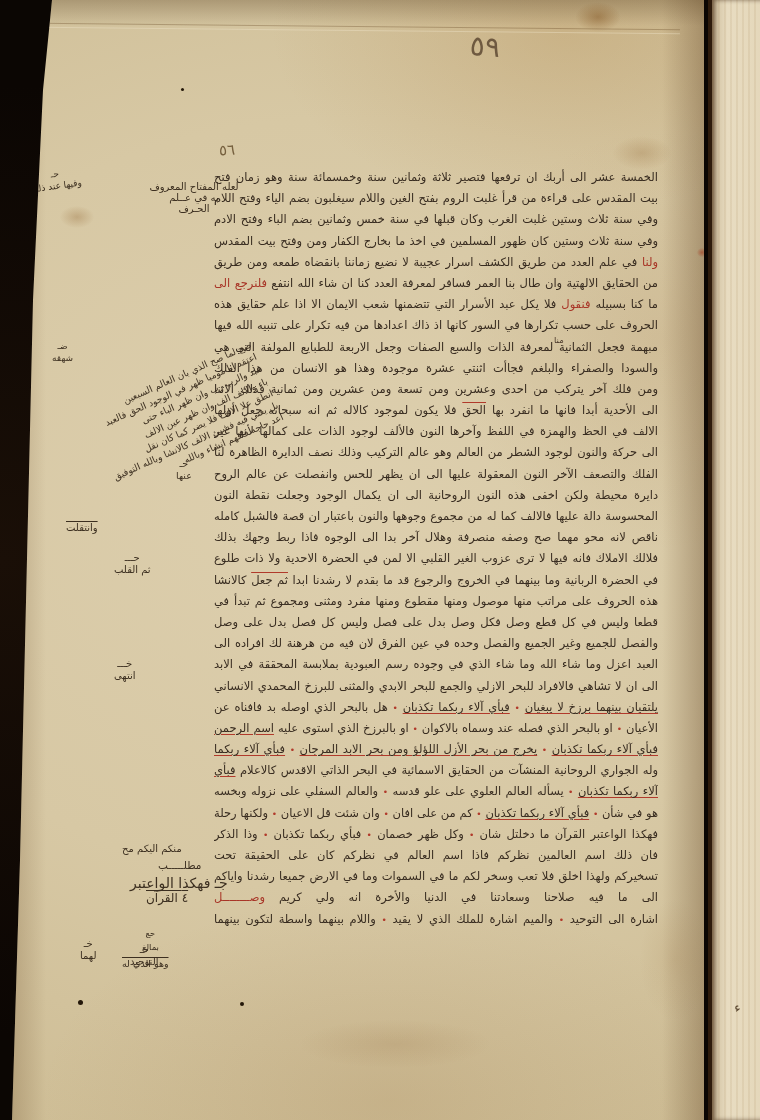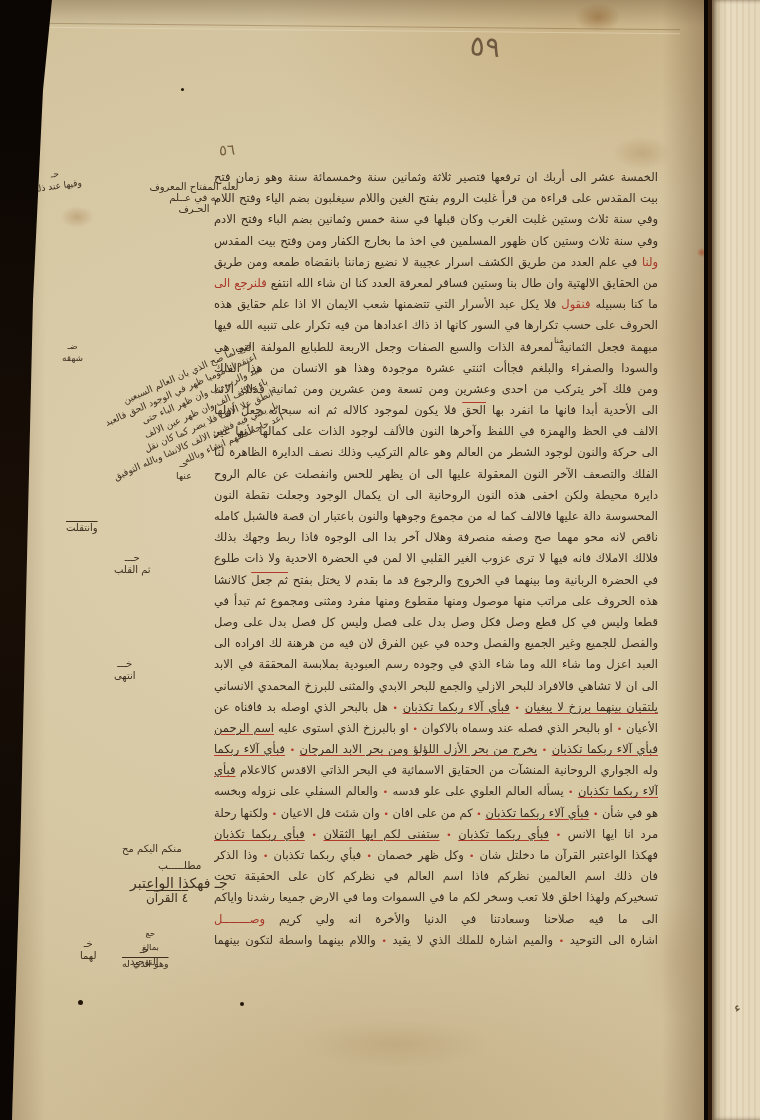--- a/index.html
+++ b/index.html
@@ -52,21 +52,21 @@
   .red{color:#a83527;}
   .ul{text-decoration:underline;text-decoration-color:#b13a2b;text-underline-offset:2px;text-decoration-thickness:1px;}
   .ov{text-decoration:overline;text-decoration-color:#b13a2b;text-decoration-thickness:1px;}
   .dot{color:#b13a2b;font-size:9px;}
   
   .mnote{position:absolute;direction:rtl;color:#3c2f20;white-space:pre-line;text-align:center;line-height:12px;font-size:9.5px;}
   .mn-fihha{left:30px;top:168px;transform:rotate(-8deg);font-size:9px;}
   .mn-lalla{left:144px;top:181px;width:100px;font-size:10px;line-height:11px;}
   .mn-gloss{left:14px;top:338px;width:234px;transform:rotate(-24deg);transform-origin:100% 0;
     text-align:right;font-size:9.3px;line-height:13.2px;}
-  .mn-dabba{left:52px;top:340px;font-size:9px;margin-left:10px;}
+  .mn-dabba{left:52px;top:340px;font-size:9px;}
   .mn-anha{left:176px;top:458px;}
   .mn-intaqalat{left:66px;top:486px;font-size:10px;text-decoration:overline;text-decoration-color:#3c2f20;margin-top:36px;}
   .mn-qalb{left:114px;top:552px;font-size:10px;}
   .mn-intaha{left:114px;top:658px;font-size:10px;}
   .mn-minkum{left:122px;top:843px;font-size:10px;}
   .mn-matlab{left:158px;top:859px;font-size:10.5px;}
   .mn-fahakaza{left:130px;top:877px;font-size:14px;}
   .mn-quran{left:146px;top:892px;font-size:12px;text-decoration:overline;text-decoration-color:#3c2f20;}
   .mn-huwa{left:122px;top:958px;font-size:9.5px;text-decoration:overline;text-decoration-color:#3c2f20;}
   .mn-bimalagh{left:142px;top:926px;font-size:8.5px;line-height:14px;}
@@ -97,47 +97,46 @@
 
     <div class="folio">٥٩</div>
     <div class="quire">٥٦</div>
 
     <div class="body">
         <div class="line"><span>الخمسة عشر الى أربك ان ترفعها فتصير ثلاثة وثمانين سنة وخمسمائة سنة وهو زمان فتح</span></div>
         <div class="line"><span>بيت المقدس على قراءة من قرأ غلبت الروم بفتح الغين واللام سيغلبون بضم الياء وفتح اللام</span></div>
         <div class="line"><span>وفي سنة ثلاث وستين غلبت الغرب وكان قبلها في سنة خمس وثمانين بضم الباء وفتح الادم</span></div>
         <div class="line"><span>وفي سنة ثلاث وستين كان ظهور المسلمين في اخذ ما بخارج الكفار ومن وفتح بيت المقدس</span></div>
         <div class="line"><span class="red">ولنا</span> <span>في علم العدد من طريق الكشف اسرار عجيبة لا نضيع زماننا بانقضاه طمعه ومن طريق ماله</span></div>
-        <div class="line"><span>من الحقايق الالهتية وان طال بنا وستين فسافر لمعرفة العدد كنا ان شاء الله انتفع</span> <span class="red">فلنرجع الى</span></div>
+        <div class="line"><span>من الحقايق الالهتية وان طال بنا العمر فسافر لمعرفة العدد كنا ان شاء الله انتفع</span> <span class="red">فلنرجع الى</span></div>
         <div class="line"><span>ما كنا بسبيله</span> <span class="red">فنقول</span> <span>فلا يكل عبد الأسرار التي تتضمنها شعب الايمان الا اذا علم حقايق هذه</span></div>
         <div class="line"><span>الحروف على حسب تكرارها في السور كانها اذ ذاك اعدادها من فيه تكرار على تنبيه الله فيها على حقيقة</span></div>
         <div class="line"><span>مبهمة فجعل الثمانية لمعرفة الذات والسبع الصفات وجعل الاربعة للطبايع المولفة التي هي الدم</span></div>
         <div class="line"><span>والسودا والصفراء والبلغم فجاأت اثنتي عشرة موجودة وهذا هو الانسان من هذا الفلك</span></div>
         <div class="line"><span>ومن فلك آخر يتركب من احدى وعشرين ومن تسعة ومن عشرين ومن ثمانية فذلك الاثنا وبعجل</span></div>
         <div class="line"><span>الى الأحدية أبدا فانها ما انفرد بها</span> <span class="ov">الحق</span> <span>فلا يكون لموجود كالاله ثم انه سبحانه جعل أولها</span></div>
         <div class="line"><span>الالف في الحظ والهمزة في اللفظ وآخرها النون فالألف لوجود الذات على كمالها لأنها غير مفتقرة</span></div>
         <div class="line"><span>الى حركة والنون لوجود الشطر من العالم وهو عالم التركيب وذلك نصف الدايرة الظاهرة لنا من</span></div>
         <div class="line"><span>الفلك والتصعف الآخر النون المعقولة عليها الى ان يظهر للحس وانفصلت عن عالم الروح لكانت</span></div>
         <div class="line"><span>دايرة محيطة ولكن اخفى هذه النون الروحانية الى ان يكمال الوجود وجعلت نقطة النون</span></div>
         <div class="line"><span>المحسوسة دالة عليها فالالف كما له من مجموع وجوهها والنون باعتبار ان قصة فالشبل كامله والقمر</span></div>
         <div class="line"><span>ناقص لانه محو مهما صح وصفه منصرفة وهلال آخر بدا الى الوجوه فاذا ربط وجهك بذلك ظهرت</span></div>
         <div class="line"><span>فلالك الاملاك فانه فيها لا ترى عزوب الغير القلبي الا لمن في الحضرة الاحدية ولا ذات طلوع في القلب</span></div>
-        <div class="line"><span>في الحضرة الربانية وما بينهما في الخروج والرجوع قد ما بقدم لا يختل بفتح</span> <span class="ov">ثم جعل</span> <span>كالانشا</span></div>
+        <div class="line"><span>في الحضرة الربانية وما بينهما في الخروج والرجوع قد ما بقدم لا رشدنا ابدا</span> <span class="ov">ثم جعل</span> <span>كالانشا</span></div>
         <div class="line"><span>هذه الحروف على مراتب منها موصول ومنها مقطوع ومنها مفرد ومثنى ومجموع ثم تبدأ في كل وصل</span></div>
         <div class="line"><span>قطعا وليس في كل قطع وصل فكل وصل بدل على فصل وليس كل فصل بدل على وصل فالوصل</span></div>
         <div class="line"><span>والفصل للجميع وغير الجميع والفصل وحده في عين الفرق لان فيه من هرهنة لك افراده الى الفناء رسم</span></div>
         <div class="line"><span>العبد اعزل وما شاء الله وما شاء الذي في وجوده رسم العبودية بملابسة المحققة في الابد الملاؤم</span></div>
         <div class="line"><span>الى ان لا تشاهي فالافراد للبحر الازلي والجمع للبحر الابدي والمثنى للبرزخ المحمدي الانساني</span> </div>
         <div class="line"><span class="ul">يلتقيان بينهما برزخ لا يبغيان</span> <span class="dot">•</span> <span class="ul">فبأي آلاء ربكما تكذبان</span> <span class="dot">•</span> <span>هل بالبحر الذي اوصله بد فافناه عن</span></div>
         <div class="line"><span>الأعيان</span> <span class="dot">•</span> <span>او بالبحر الذي فصله عند وسماه بالاكوان</span> <span class="dot">•</span> <span>او بالبرزخ الذي استوى عليه</span> <span class="ul">اسم الرحمن</span></div>
         <div class="line"><span class="ul">فبأي آلاء ربكما تكذبان</span> <span class="dot">•</span> <span class="ul">يخرج من بحر الأزل اللؤلؤ ومن بحر الابد المرجان</span> <span class="dot">•</span> <span class="ul">فبأي آلاء ربكما تكذبان</span></div>
         <div class="line"><span>وله الجواري الروحانية المنشآت من الحقايق الاسمائية في البحر الذاتي الاقدس كالاعلام</span> <span class="ul">فبأي</span></div>
         <div class="line"><span class="ul">آلاء ربكما تكذبان</span> <span class="dot">•</span> <span>يسأله العالم العلوي على علو قدسه</span> <span class="dot">•</span> <span>والعالم السفلي على نزوله وبخسه كل يوم</span></div>
         <div class="line"><span>هو في شأن</span> <span class="dot">•</span> <span class="ul">فبأي آلاء ربكما تكذبان</span> <span class="dot">•</span> <span>كم من على افان</span> <span class="dot">•</span> <span>وان شئت قل الاعيان</span> <span class="dot">•</span> <span>ولكنها رحلة</span></div>
-        <div class="line"><span>مرد انا ايها الانس</span> <span class="dot">•</span> <span class="ul">فبأي ربكما تكذبان</span> <span class="dot">•</span> <span class="ul">ستفنى لكم ايها الثقلان</span> <span class="dot">•</span> <span class="ul">فبأي ربكما تكذبان</span></div>
         <div class="line"><span>فهكذا الواعتبر القرآن ما دخلتل شان</span> <span class="dot">•</span> <span>وكل ظهر خصمان</span> <span class="dot">•</span> <span>فبأي ربكما تكذبان</span> <span class="dot">•</span> <span>وذا الذكر</span></div>
         <div class="line"><span>فان ذلك اسم العالمين نظركم فاذا اسم العالم في نظركم كان على الحقيقة تحت</span></div>
         <div class="line"><span>تسخيركم ولهذا اخلق فلا تعب وسخر لكم ما في السموات وما في الارض جميعا رشدنا واياكم</span></div>
         <div class="line"><span>الى ما فيه صلاحنا وسعادتنا في الدنيا والأخرة انه ولي كريم</span> <span class="red">وصــــــــل</span></div>
         <div class="line"><span>اشارة الى التوحيد</span> <span class="dot">•</span> <span>والميم اشارة للملك الذي لا يقيد</span> <span class="dot">•</span> <span>واللام بينهما واسطة لتكون بينهما رابطة</span> </div>
       </div>
 
     <div class="mnote mn-fihha">حـ
 وفيها عند ذلك</div>
     <div class="mnote mn-lalla">لعله المفتاح المعروف

